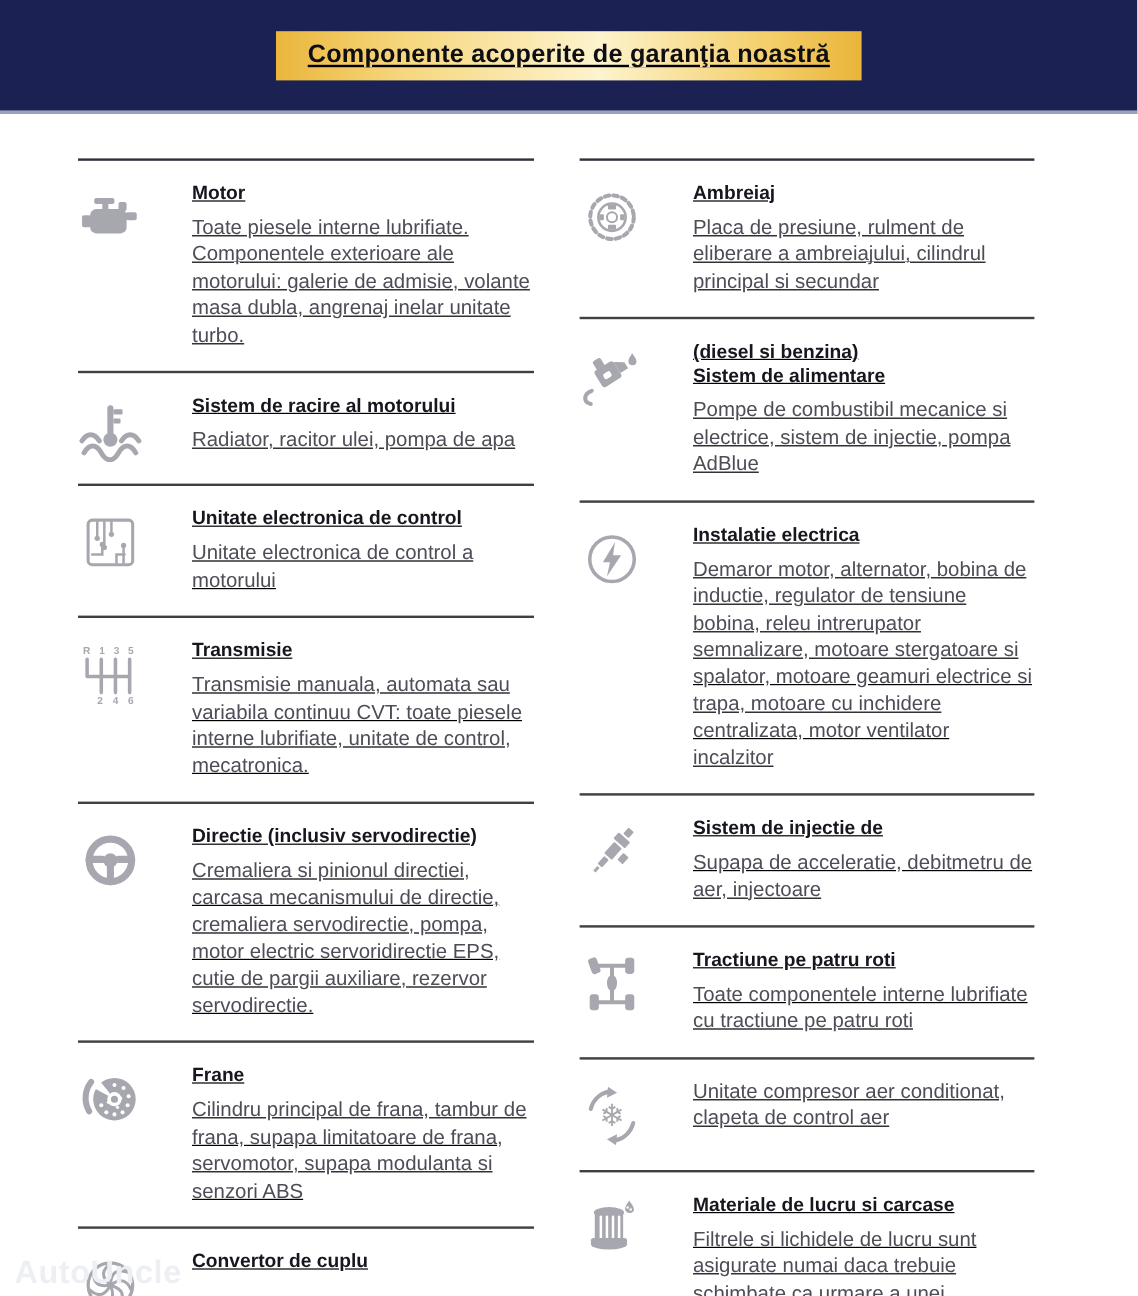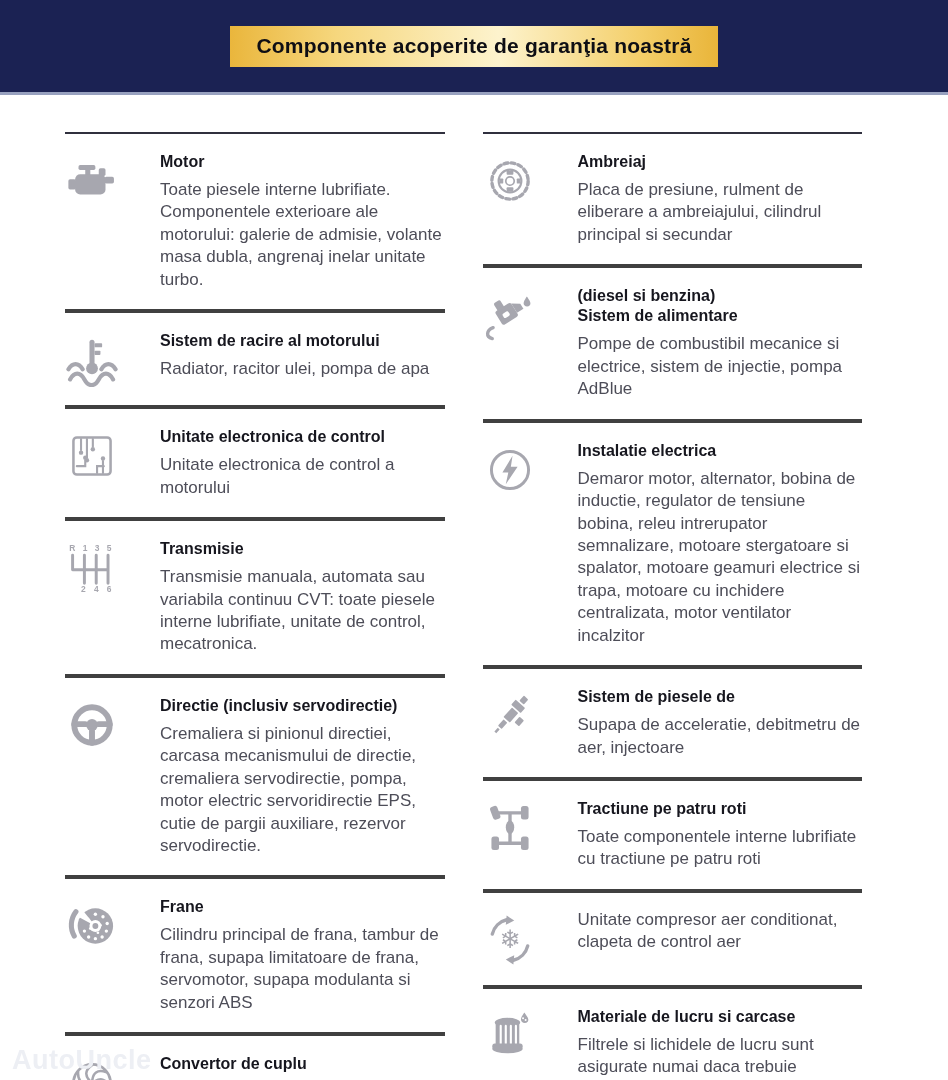--- a/index.html
+++ b/index.html
@@ -2,20 +2,21 @@
 <html><head>
 <meta charset="utf-8">
 <style>
   html,body{margin:0;padding:0;background:#ffffff;}
   .page{
     position:relative;
     width:948px;height:1080px;
     background:#ffffff;
     font-family:"Liberation Sans", sans-serif;
     overflow:hidden;
+    text-decoration:underline;
   }
   
   .band{
     height:92px;
     background:#1b2253;
     border-bottom:3px solid #98a1bf;
     display:flex;align-items:center;justify-content:center;
   }
   .title-bar{
     background:linear-gradient(90deg,#eab63c 0%,#f6d77e 22%,#fdf3cd 55%,#f4cf6a 84%,#e9b53a 100%);
@@ -26,21 +27,21 @@
   
   .content{
     display:flex;
     gap:38px;
     padding:37px 86px 0 65px;
   }
   .col{flex:1;border-top:2px solid #30303e;}
   .item{
     display:flex;align-items:flex-start;
     padding:16px 0 18px;
-    border-bottom:4px solid #404040;
+    border-bottom:2px solid #404040;
   }
   .icon-wrap{width:95px;flex-shrink:0;padding-top:4px;}
   .icon{width:54px;height:54px;display:block;}
   .txt{flex:1;min-width:0;}
   .item-title{
     font-size:16px;font-weight:bold;color:#16161e;
     line-height:1.25;margin:2px 0 7px;
   }
   .item-desc{
     font-size:17px;color:#4d4d58;line-height:1.32;
@@ -282,21 +283,21 @@
               <rect class="f" x="24" y="13" width="15" height="8" rx="1"></rect>
               <rect class="f" x="27" y="23" width="10" height="15" rx="1"></rect>
               <rect class="f" x="29" y="40" width="6" height="10" rx="1"></rect>
               <rect class="f" x="30.5" y="52" width="3" height="6"></rect>
               <rect class="f" x="41" y="25" width="7" height="9" rx="1"></rect>
             </g>
           </svg>
         </div>
         <div class="txt">
           <div class="item-title">
-            <span style="display:block">Sistem de piesele de</span>
+            <span style="display:block">Sistem de injectie de</span>
           </div>
           <div class="item-desc">Supapa de acceleratie, debitmetru de aer, injectoare</div>
         </div>
       </div>
 
       <div class="item">
         <div class="icon-wrap">
           <svg class="icon" viewBox="0 0 64 64">
             <rect class="f" x="10" y="6" width="9" height="16" rx="3" transform="rotate(-20 14.5 14)"></rect>
             <rect class="f" x="45" y="6" width="9" height="16" rx="3"></rect>

